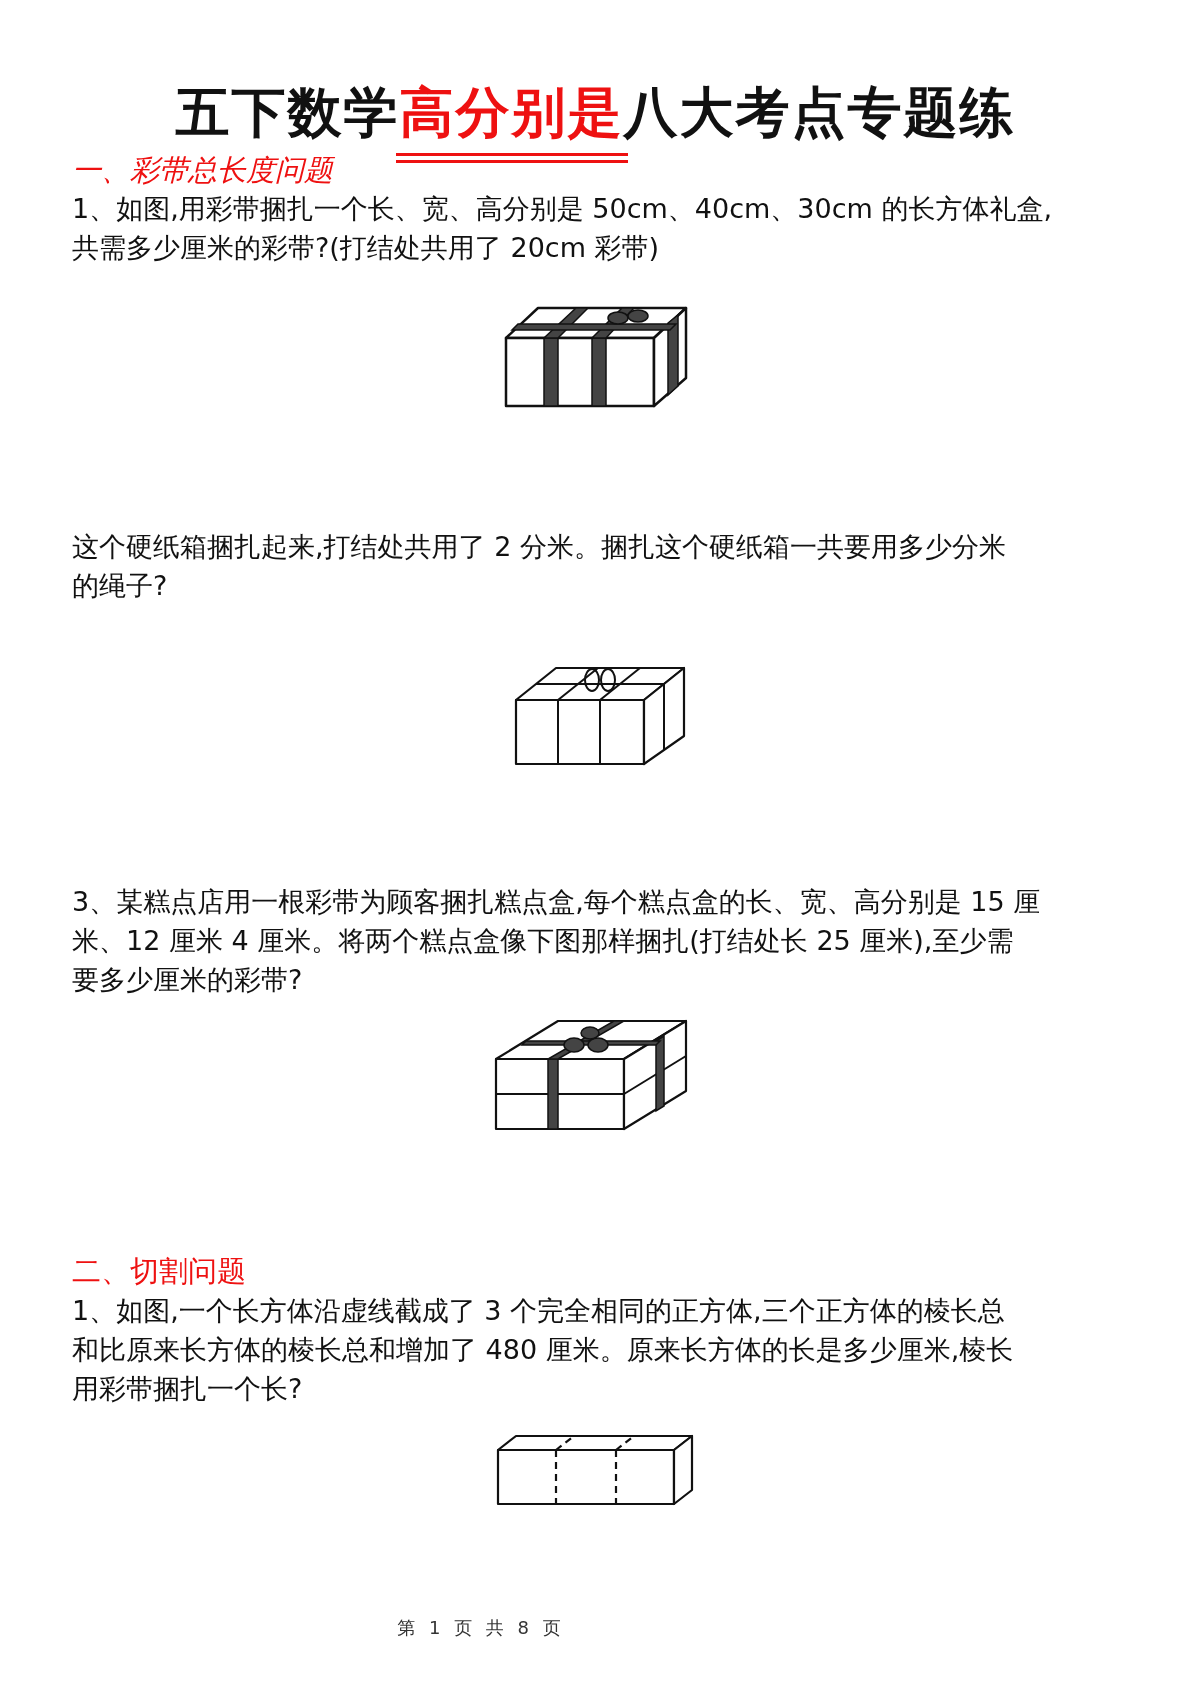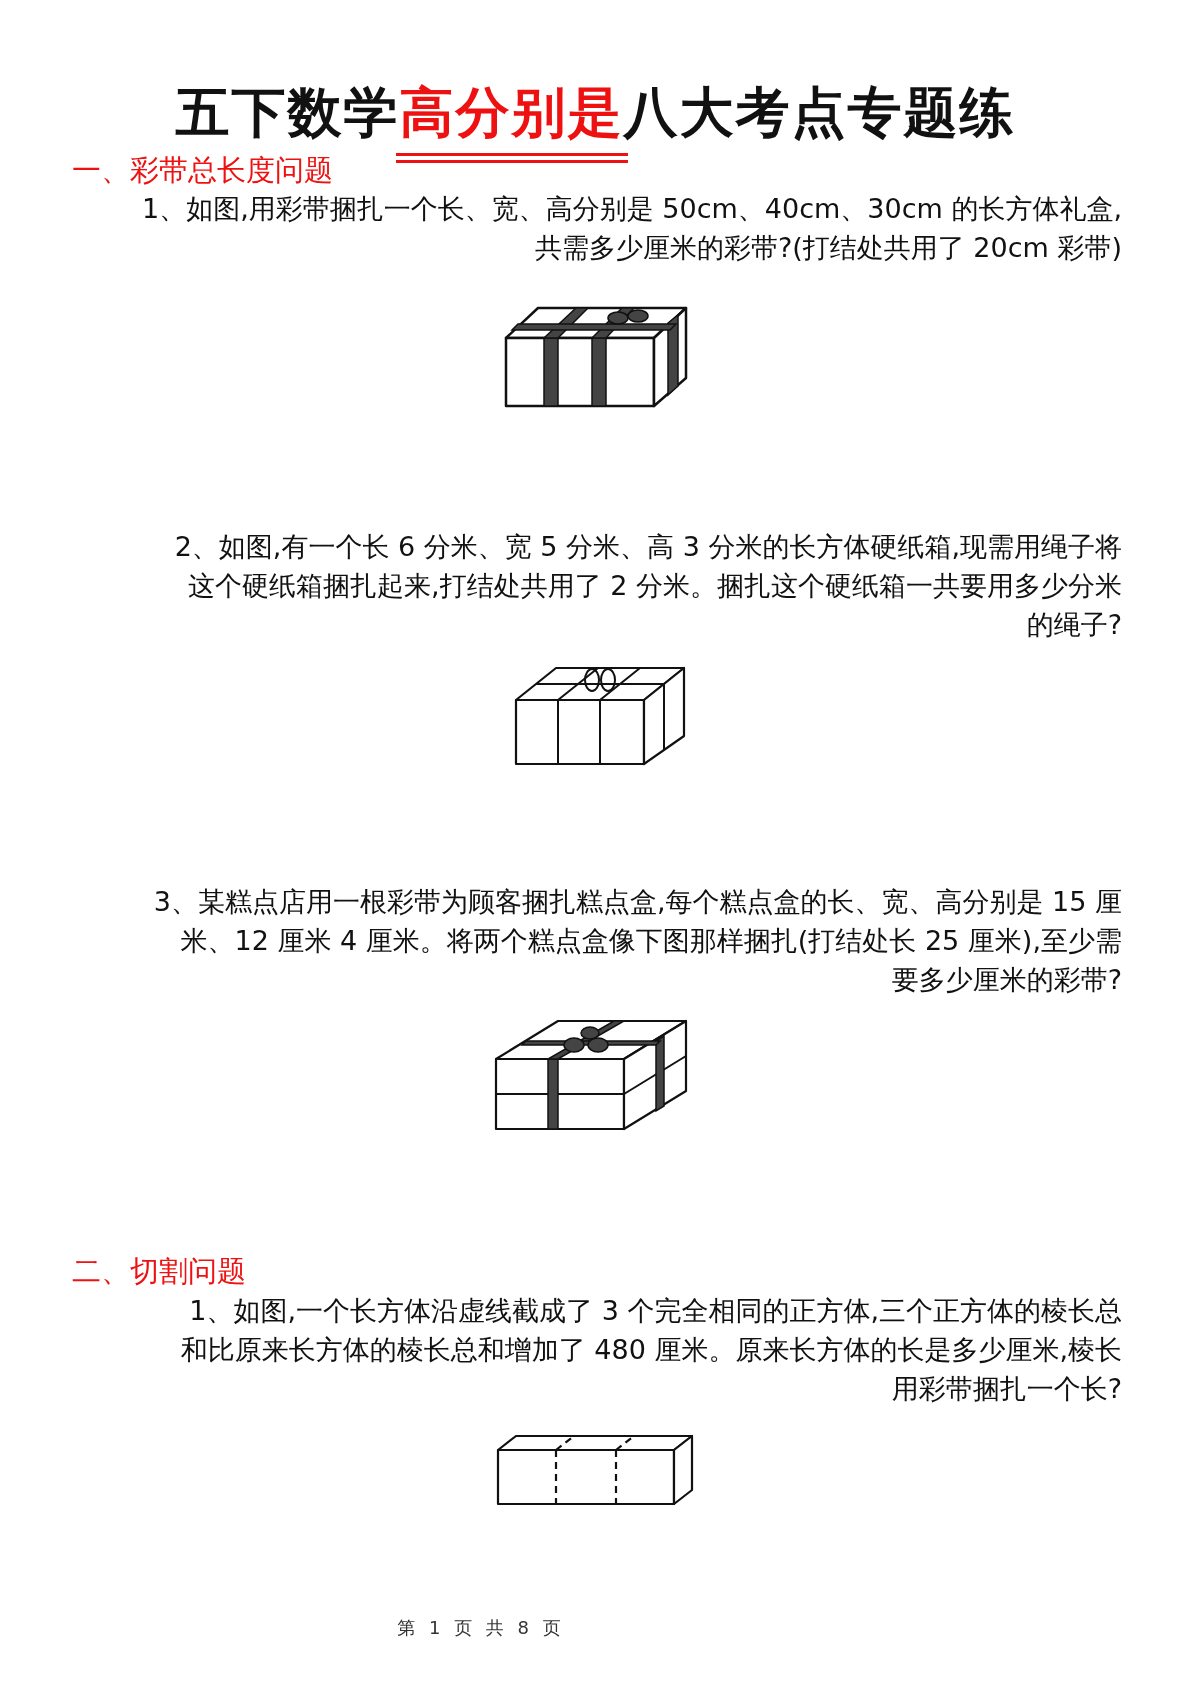--- a/index.html
+++ b/index.html
@@ -5,34 +5,34 @@
   html, body { margin: 0; padding: 0; background: #ffffff; }
   body { width: 1191px; height: 1684px; position: relative; overflow: hidden;
          font-family: "DejaVu Sans", "Liberation Sans", sans-serif; color: #111; }
   .title { position: absolute; top: 80px; left: 0; width: 1191px; text-align: center;
            font-size: 54px; font-weight: bold; letter-spacing: 2px; line-height: 66px; }
   .title .red { color: #ee1111; position: relative; display: inline-block; }
   .title .red .ul1, .title .red .ul2 { position: absolute; left: -4px; right: -4px; height: 3px; background: #ee1111; }
   .title .red .ul1 { bottom: -10px; }
   .title .red .ul2 { bottom: -17px; }
   .section { position: absolute; left: 72px; font-size: 29px; color: #ee1111; line-height: 36px; }
-  .q { position: absolute; left: 72px; width: 1050px; font-size: 27px; line-height: 39px; text-align: right; }
+  .q { position: absolute; left: 72px; width: 1050px; font-size: 27px; line-height: 39px; }
   .fig { position: absolute; }
   .fig svg { display: block; }
   .footer { position: absolute; top: 1616px; left: 0; width: 962px; text-align: center;
             font-size: 18px; color: #333; letter-spacing: 4px; }
 </style>
 </head>
 <body>
 
 <div class="title">
   <span>五下数学</span><span class="red"><span>高分别是</span><span class="ul1"></span><span class="ul2"></span></span><span>八大考点专题练</span>
 </div>
 
-<div class="section" style="top:152px;">一、彩带总长度问题</div>
+<div class="section" style="top:152px;font-style:italic;">一、彩带总长度问题</div>
 
 <div class="q" style="top:189px;">
   <div>1、如图,用彩带捆扎一个长、宽、高分别是 50cm、40cm、30cm 的长方体礼盒,</div>
   <div>共需多少厘米的彩带?(打结处共用了 20cm 彩带)</div>
 </div>
 
 <div class="fig" style="left:500px;top:300px;">
   <svg width="200" height="110" viewBox="0 0 200 110">
     <g fill="#fff" stroke="#111" stroke-width="2.5" stroke-linejoin="round">
       <polygon points="6,38 38,8 186,8 154,38"></polygon>
@@ -46,21 +46,20 @@
       <polygon points="44,38 58,38 88,8 76,8"></polygon>
       <polygon points="92,38 106,38 134,8 122,8"></polygon>
       <polygon points="12,30 170,30 176,24 18,24"></polygon>
       <ellipse cx="118" cy="18" rx="10" ry="6"></ellipse>
       <ellipse cx="138" cy="16" rx="10" ry="6"></ellipse>
     </g>
   </svg>
 </div>
 
 <div class="q" style="top:527px;">
-  <div>2、如图,有一个长 6 分米、宽 5 分米、高 3 分米的长方体硬纸箱,现需用绳子将</div>
   <div>这个硬纸箱捆扎起来,打结处共用了 2 分米。捆扎这个硬纸箱一共要用多少分米</div>
   <div>的绳子?</div>
 </div>
 
 <div class="fig" style="left:512px;top:660px;">
   <svg width="180" height="110" viewBox="0 0 180 110">
     <g fill="#fff" stroke="#111" stroke-width="2.2" stroke-linejoin="round">
       <polygon points="4,40 44,8 172,8 132,40"></polygon>
       <rect x="4" y="40" width="128" height="64"></rect>
       <polygon points="132,40 172,8 172,76 132,104"></polygon>

